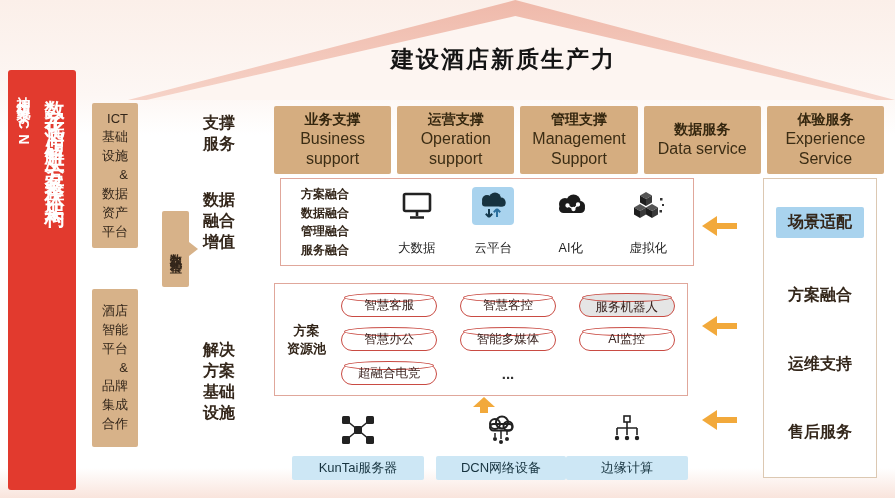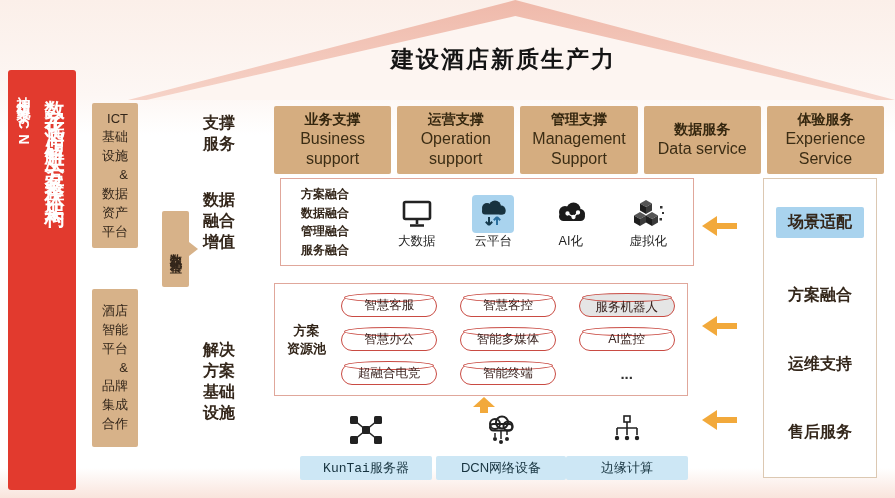--- a/index.html
+++ b/index.html
@@ -46,21 +46,21 @@
     align-items:center; justify-content:center; text-align:center; line-height:1.25; padding:2px; }
   .support-box .zh{ font-size:14px; font-weight:bold; color:#35270f; }
   .support-box .en{ font-size:16px; color:#3c2d14; }
   
   .fusion-box{ position:absolute; left:280px; top:178px; width:414px; height:88px;
     border:1px solid #e0a79b; background:#ffffff;padding-left:28px; }
   .fusion-list{ position:absolute; left:20px; top:50%; transform:translateY(-50%);
     font-size:12px; font-weight:bold; color:#33261a; line-height:1.55; white-space:pre-line; }
   .fusion-icons{ position:absolute; left:98px; right:6px; top:8px; bottom:8px;
     display:flex; justify-content:space-around; }
-  .icon-item{ display:flex; flex-direction:column; align-items:center; justify-content:center; }
+  .icon-item{ display:flex; flex-direction:column; align-items:center; justify-content:space-between; }
   .icon-wrap{ height:38px; display:flex; align-items:center; justify-content:center; padding:2px 4px; border-radius:4px; }
   .icon-wrap.hl{ background:#a9d3ee; }
   .icon-label{ font-size:12.5px; color:#1e1e1e; }
   
   .infra-box{ position:absolute; left:274px; top:283px; width:414px; height:113px;
     border:1px solid #e0a79b; background:#ffffff; }
   .pool-label{ position:absolute; left:12px; top:50%; transform:translateY(-50%); text-align:center;
     font-size:13px; font-weight:bold; color:#33261a; line-height:1.4; white-space:pre-line; }
   .pill-grid{ position:absolute; left:62px; right:8px; top:9px; bottom:9px; display:grid;
     grid-template-columns:repeat(3,1fr); gap:9px 14px; align-items:center; justify-items:center; }
@@ -68,21 +68,21 @@
     border-radius:11px; display:flex; align-items:center; justify-content:center; }
   .pill::before{ content:""; position:absolute; left:2px; right:2px; top:-3px; height:7px;
     background:inherit; border:1px solid #c94b43; border-radius:50%; }
   .pill span{ position:relative; z-index:1; font-size:12.5px; color:#3a2420; }
   .pill.hl{ background:#e5e5e5;align-items:flex-end; }
   .pill-plain{ border:none; background:transparent; width:96px; height:22px; display:flex;
     align-items:center; justify-content:center; font-size:15px; font-weight:bold; color:#333; }
   
   .hw-group{ position:absolute; top:414px; height:66px; display:flex; flex-direction:column;
     align-items:center; justify-content:space-between; }
-  .hw-1{ left:300px; width:132px;font-family:Liberation Mono, monospace; } .hw-2{ left:436px; width:130px; } .hw-3{ left:566px; width:122px; }
+  .hw-1{ left:292px; width:132px; } .hw-2{ left:436px; width:130px; } .hw-3{ left:566px; width:122px; }
   .hw-label{ width:100%; height:24px; background:#cde7f5; border-radius:2px; color:#16333f;
     font-size:13px; display:flex; align-items:center; justify-content:center; }
   
   .right-panel{ position:absolute; left:763px; top:178px; width:114px; height:300px;
     border:1px solid #dcc8b2; background:#ffffff; display:flex; flex-direction:column;
     align-items:center; justify-content:space-between; padding:28px 0 34px 0; }
   .rp-item{ font-size:16px; font-weight:bold; color:#33261a; }
   .rp-item.hl{ background:#a9d3ee; padding:5px 12px; border-radius:2px; }
   
   .arrow-left{ position:absolute; display:flex; align-items:center; }
@@ -257,23 +257,20 @@
         </div>
       <div class="pill">
           <span>智能多媒体</span>
         </div>
       <div class="pill">
           <span>AI监控</span>
         </div>
       <div class="pill">
           <span>超融合电竞</span>
         </div>
-      <div class="pill">
-          <span>智能终端</span>
-        </div>
       <div class="pill-plain">...</div>
     </div>
   </div>
 
   <div class="hw-group hw-1">
     <div>
       <svg width="40" height="32" viewBox="0 0 40 32">
         <path d="M20 16L8 6M20 16l12-10M20 16L8 26M20 16l12 10" stroke="#222" stroke-width="1.6" fill="none"></path>
         <g fill="#222">
             <rect x="4" y="2" width="8" height="8" rx="1.5"></rect>

